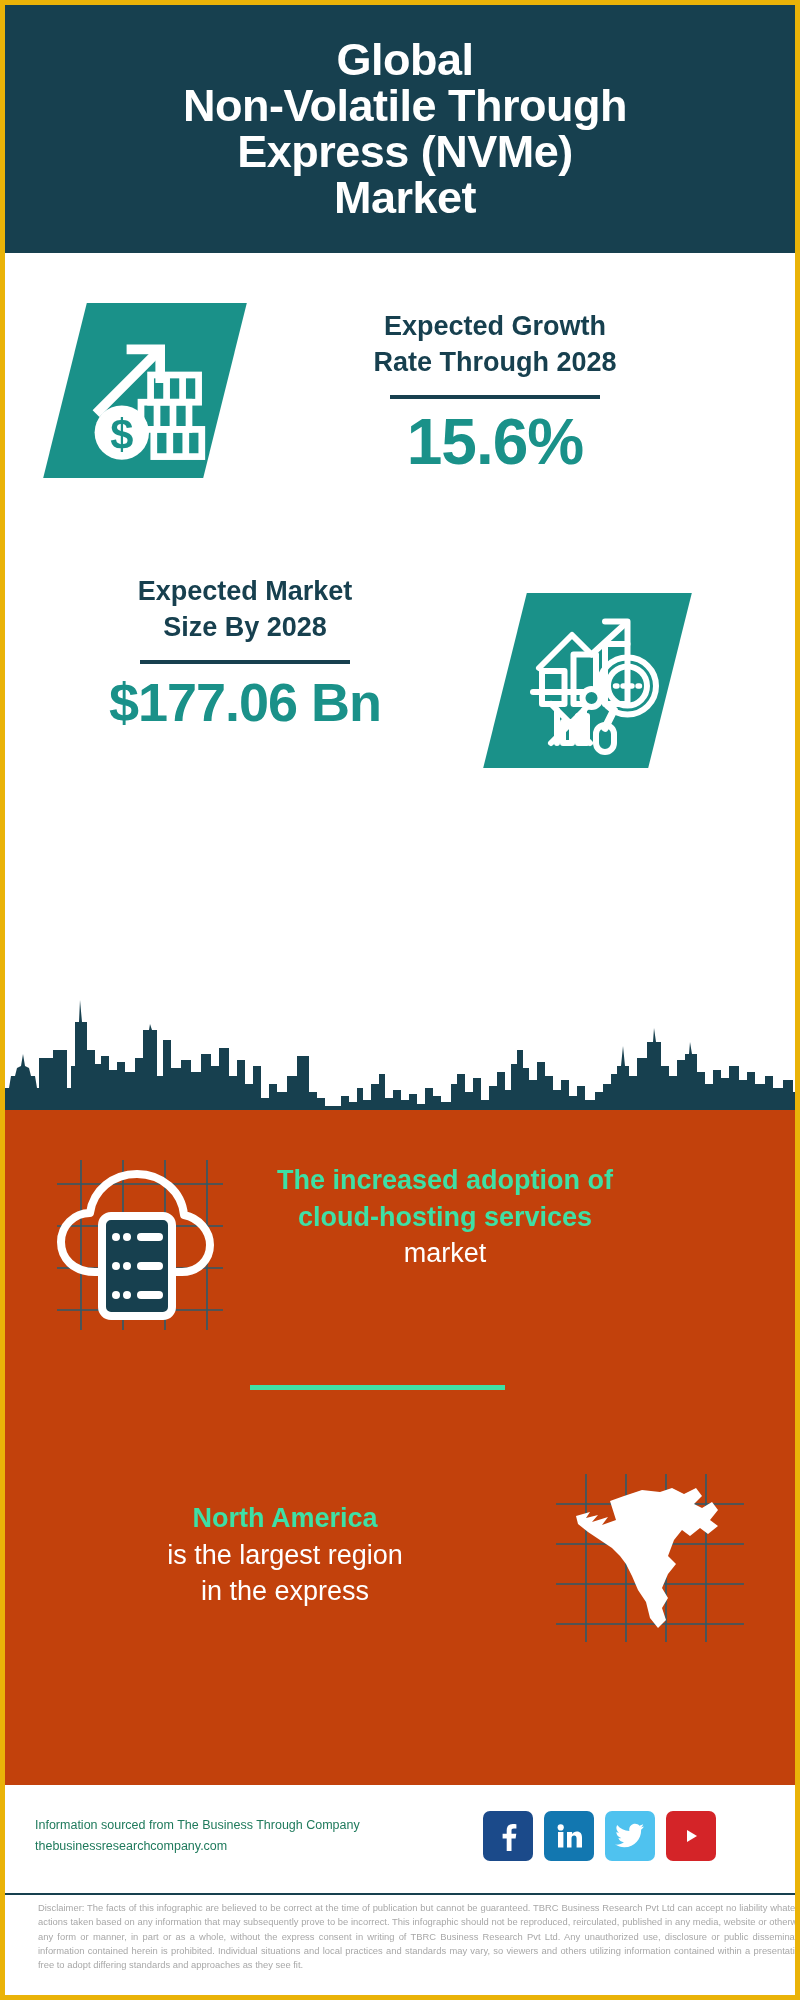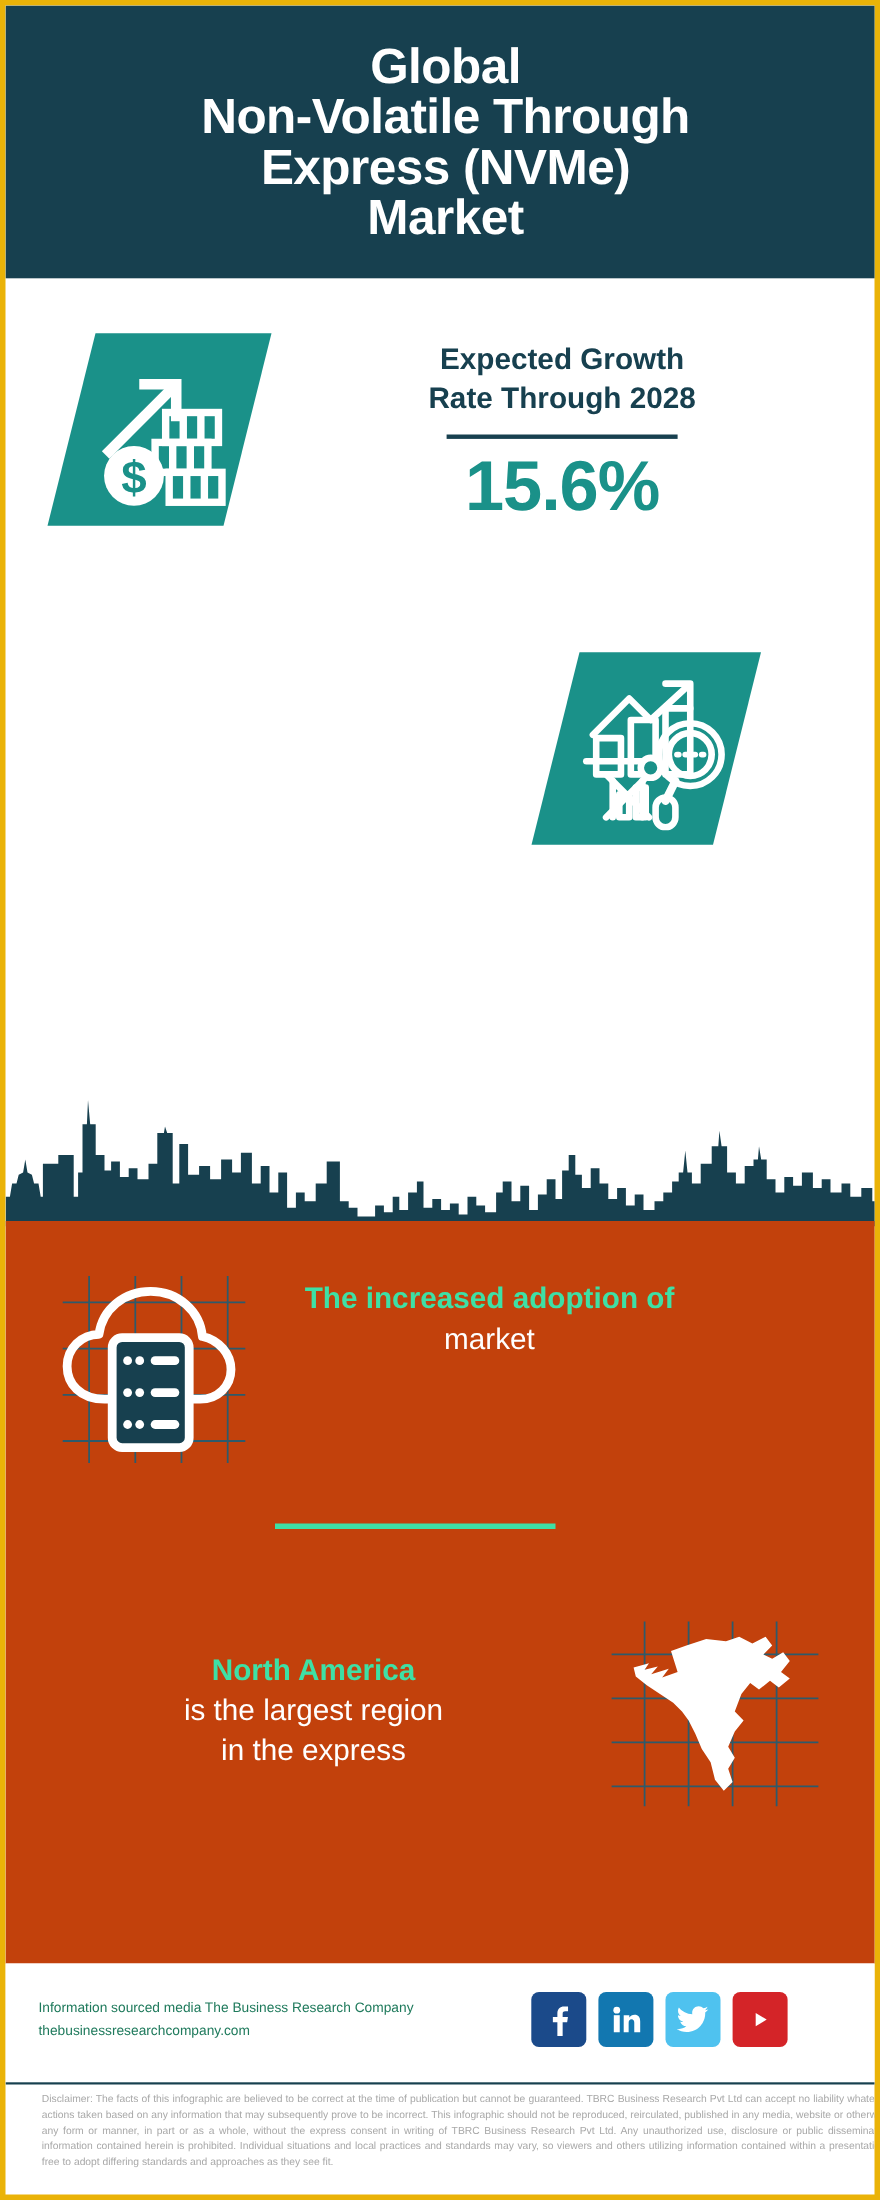--- a/index.html
+++ b/index.html
@@ -14,21 +14,21 @@
   
   .header{position:absolute;left:0;top:0;width:800px;height:248px;background:#17404f;display:flex;align-items:center;justify-content:center;}
   .header h1{margin:0;color:#ffffff;font-size:45px;line-height:1.02;font-weight:700;text-align:center;letter-spacing:-0.5px;padding:0 18px;}
   .header h1 .ln{display:block;}
 
   
   .stat1{position:absolute;left:0;top:248px;width:800px;height:300px;}
   .para{position:absolute;background:#1a9189;}
   .para-left{left:60px;top:50px;width:160px;height:175px;transform:skewX(-14deg);}
   .icon-money{position:absolute;left:72px;top:58px;width:160px;height:160px;}
-  .stat1-text{position:absolute;left:296px;top:55px;width:420px;text-align:center;}
+  .stat1-text{position:absolute;left:280px;top:55px;width:420px;text-align:center;}
   .stat-label{color:#17404f;font-size:27px;font-weight:700;line-height:1.35;}
   .rule-dark{width:210px;height:4px;background:#17404f;margin:14px auto 10px auto;}
   .stat-value-teal{color:#1a9189;font-size:64px;font-weight:700;line-height:1.05;letter-spacing:-1px;}
 
   
   .stat2{position:absolute;left:0;top:548px;width:800px;height:240px;}
   .para-right{left:500px;top:40px;width:165px;height:175px;transform:skewX(-14deg);}
   .icon-chart{position:absolute;left:516px;top:52px;width:150px;height:150px;}
   .stat2-text{position:absolute;left:40px;top:20px;width:400px;text-align:center;}
   .stat-value-teal2{color:#1a9189;font-size:54px;font-weight:700;line-height:1.05;letter-spacing:-1px;}
@@ -122,20 +122,28 @@
         <rect x="38" y="74" width="6" height="18"></rect>
         <circle cx="47" cy="62" r="6" fill="#1a9189"></circle>
         <circle cx="71" cy="54" r="19"></circle>
         <circle cx="71" cy="54" r="13"></circle>
         <path d="M63 54 h1 M68 54 h1 M73 54 h1 M78 54 h1" stroke-width="3.6"></path>
         <path d="M62 70 L56 82" stroke-width="5"></path>
         <rect x="50" y="80" width="12" height="18" rx="6"></rect>
       </g>
     </svg>
 
+    <div class="stat2-text">
+      <div class="stat-label">
+        <div>Expected Market</div>
+        <div>Size By 2028</div>
+      </div>
+      <div class="rule-dark"></div>
+      <div class="stat-value-teal2">$177.06 Bn</div>
+    </div>
   </div>
 
   <svg class="skyline" viewBox="0 0 800 135" preserveAspectRatio="none">
     <path fill="#17404f" d="
       M0,135 L0,108 L4,108 L6,96 L10,96 L12,88 L16,86 L18,74 L20,86 L24,88 L26,96 L30,96 L32,108 L34,108 L34,78 L48,78 L48,70 L62,70 L62,108
       L66,108 L66,86 L70,86 L70,42 L74,42 L75,20 L77,42 L82,42 L82,70 L90,70 L90,84 L96,84 L96,76 L104,76 L104,90 L112,90 L112,82 L120,82
       L120,92 L130,92 L130,78 L138,78 L138,50 L144,50 L145,44 L147,50 L152,50 L152,96 L158,96 L158,60 L166,60 L166,88 L176,88 L176,80
       L186,80 L186,92 L196,92 L196,74 L206,74 L206,86 L214,86 L214,68 L224,68 L224,96 L232,96 L232,80 L240,80 L240,104 L248,104 L248,86
       L256,86 L256,118 L264,118 L264,104 L272,104 L272,112 L282,112 L282,96 L292,96 L292,76 L304,76 L304,112 L312,112 L312,118 L320,118
       L320,126 L336,126 L336,116 L344,116 L344,122 L352,122 L352,108 L358,108 L358,120 L366,120 L366,104 L374,104 L374,94 L380,94 L380,118
@@ -171,20 +179,21 @@
             <rect x="90" y="112" width="26" height="8" rx="4"></rect>
             <circle cx="69" cy="145" r="4"></circle>
               <circle cx="80" cy="145" r="4"></circle>
             <rect x="90" y="141" width="26" height="8" rx="4"></rect>
           </g>
         </svg>
       </div>
 
       <div class="rowA-text">
         <div class="hl">The increased adoption of</div>
+        <div class="hl">cloud-hosting services</div>
         <div class="plain">market</div>
       </div>
     </div>
 
     <div class="divider" style="top:275px;left:245px;"></div>
 
     <div class="rowB" style="top:330px;">
       <div class="rowB-text">
         <div class="hl">North America</div>
         <div class="plain">is the largest region</div>
@@ -204,21 +213,21 @@
             L144 36 L152 40 L162 34 L168 42 L160 52 L168 58 L158 66 L150 60 L140 68 L132 62 L124 72 L118 88 L126 96 L118 106
             L112 120 L118 130 L112 140 L116 152 L108 160 L100 150 L96 134 L88 122 L82 108 L76 96 L70 88 L62 80 L50 72 L38 64
             L28 56 Z"></path>
         </svg>
       </div>
     </div>
   </div>
 
   <div class="footer">
     <div class="src">
-      <div>Information sourced media The Business Research Company</div>
+      <div>Information sourced from The Business Through Company</div>
       <div>thebusinessresearchcompany.com</div>
     </div>
 
     <div class="social">
       <div class="sbtn sb-fb">
         <svg width="26" height="30" viewBox="0 0 26 30">
           <path fill="#ffffff" d="M16.5 30 V17.5 H20.6 L21.3 12.7 H16.5 V9.8 C16.5 8.4 16.9 7.5 18.9 7.5 H21.4 V3.2 C21 3.15 19.5 3 17.8 3 C14.2 3 11.7 5.2 11.7 9.3 V12.7 H7.6 V17.5 H11.7 V30 Z"></path>
         </svg>
       </div>
       <div class="sbtn sb-li">

